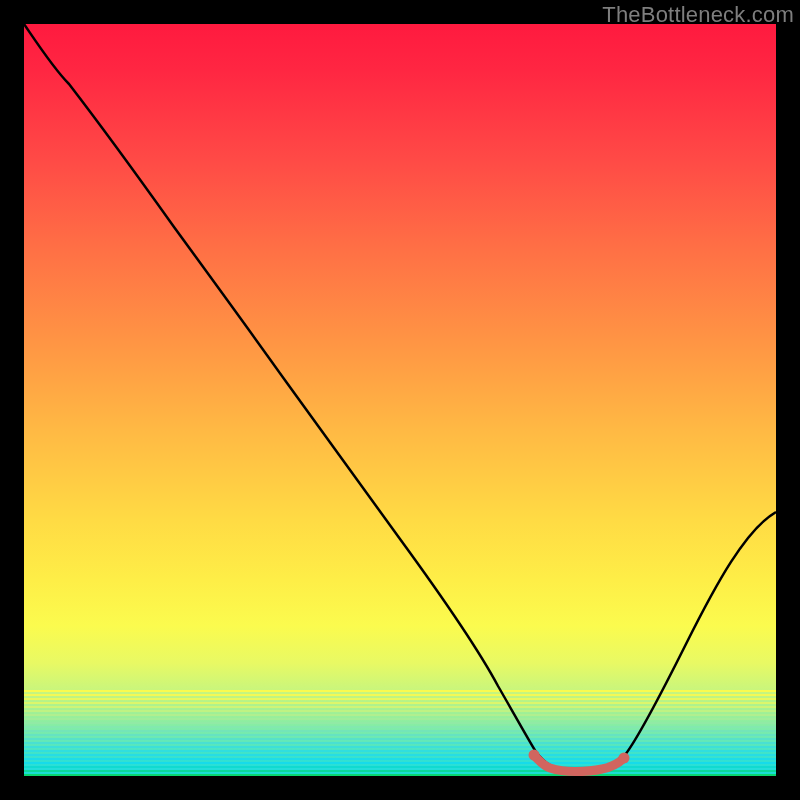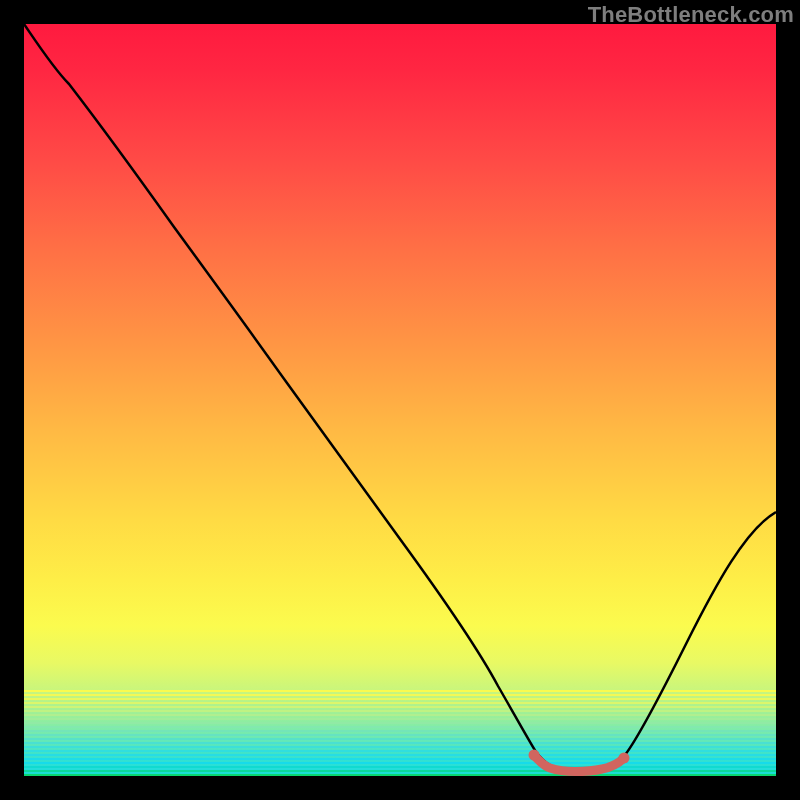--- a/index.html
+++ b/index.html
@@ -1,17 +1,17 @@
 <!DOCTYPE html>
 <html><head>
   <meta charset="utf-8">
   <style>
     * { margin: 0; padding: 0; box-sizing: border-box; }
     body { width: 800px; height: 800px; background: #000; font-family: Arial, sans-serif; position: relative; }
-    .watermark { position: absolute; top: 2px; right: 6px; color: #7e7e7e; font-size: 22px; font-weight: 700; z-index: 10; letter-spacing: 0.2px; margin-left: 40px; }
+    .watermark { position: absolute; top: 2px; right: 6px; color: #7e7e7e; font-size: 22px; font-weight: 400; z-index: 10; letter-spacing: 0.2px; margin-left: 40px; }
     .chart-container { position: absolute; top: 24px; left: 24px; width: 752px; height: 752px; }
     .gradient-bg { position: absolute; inset: 0; background: linear-gradient(to bottom,
       #ff1a3f 0%,
       #ff2642 6%,
       #ff4a46 18%,
       #ff7045 30%,
       #ff9444 42%,
       #ffb944 54%,
       #ffdb44 66%,
       #feee47 74%,

